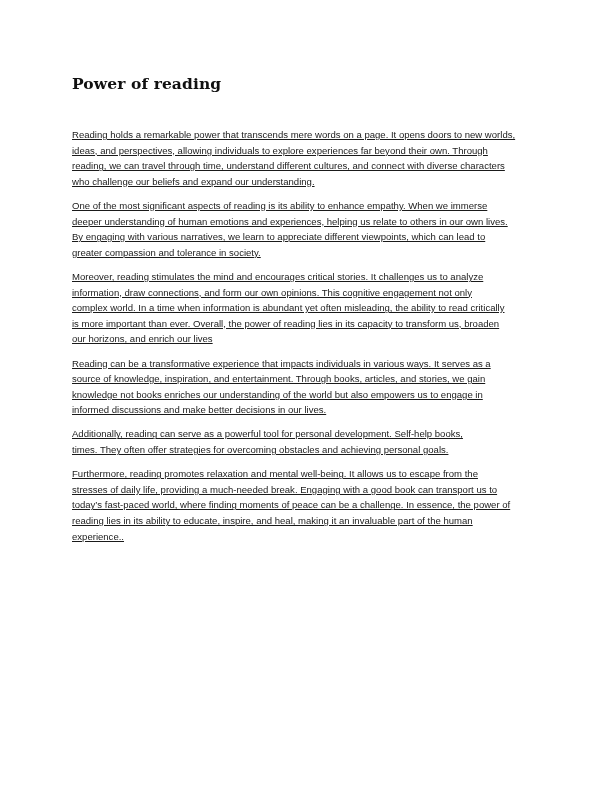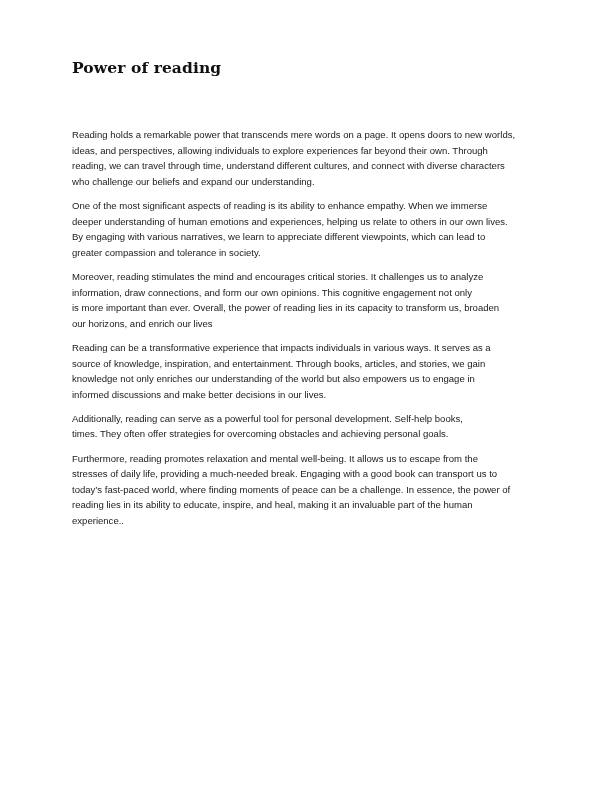--- a/index.html
+++ b/index.html
@@ -16,21 +16,21 @@
     .page {
       position: absolute;
       left: 0; top: 0;
       width: 612px;
       height: 792px;
       background: #ffffff;
     }
     .title {
       position: absolute;
       left: 72px;
-      top: 58px;
+      top: 74px;
       margin: 0;
       font-family: "DejaVu Serif", serif;
       font-weight: bold;
       font-size: 15.5px;
       letter-spacing: 0.1px;
       color: #111111;
       white-space: nowrap;
     }
     .body {
       position: absolute;
@@ -41,20 +41,21 @@
     .para {
       margin: 0 0 8.6px 0;
       font-family: "Liberation Sans", sans-serif;
       font-size: 9.55px;
       line-height: 15.6px;
       color: #1a1a1a;
     }
     .line {
       display: block;
       white-space: nowrap;
+      text-decoration: underline;
     }
   </style>
 </head>
 <body>
 
 <div class="page">
   <h1 class="title">Power of reading</h1>
 
   <div class="body">
     <p class="para">
@@ -65,27 +66,28 @@
     </p>
     <p class="para">
       <span class="line">One of the most significant aspects of reading is its ability to enhance empathy. When we immerse</span>
       <span class="line">deeper understanding of human emotions and experiences, helping us relate to others in our own lives.</span>
       <span class="line">By engaging with various narratives, we learn to appreciate different viewpoints, which can lead to</span>
       <span class="line">greater compassion and tolerance in society.</span>
     </p>
     <p class="para">
       <span class="line">Moreover, reading stimulates the mind and encourages critical stories. It challenges us to analyze</span>
       <span class="line">information, draw connections, and form our own opinions. This cognitive engagement not only</span>
+      <span class="line">complex world. In a time when information is abundant yet often misleading, the ability to read critically</span>
       <span class="line">is more important than ever. Overall, the power of reading lies in its capacity to transform us, broaden</span>
       <span class="line">our horizons, and enrich our lives</span>
     </p>
     <p class="para">
       <span class="line">Reading can be a transformative experience that impacts individuals in various ways. It serves as a</span>
       <span class="line">source of knowledge, inspiration, and entertainment. Through books, articles, and stories, we gain</span>
-      <span class="line">knowledge not only enriches our understanding of the world but also empowers us to engage in</span>
+      <span class="line">knowledge not books enriches our understanding of the world but also empowers us to engage in</span>
       <span class="line">informed discussions and make better decisions in our lives.</span>
     </p>
     <p class="para">
       <span class="line">Additionally, reading can serve as a powerful tool for personal development. Self-help books,</span>
       <span class="line">times. They often offer strategies for overcoming obstacles and achieving personal goals.</span>
     </p>
     <p class="para">
       <span class="line">Furthermore, reading promotes relaxation and mental well-being. It allows us to escape from the</span>
       <span class="line">stresses of daily life, providing a much-needed break. Engaging with a good book can transport us to</span>
       <span class="line">today’s fast-paced world, where finding moments of peace can be a challenge. In essence, the power of</span>

